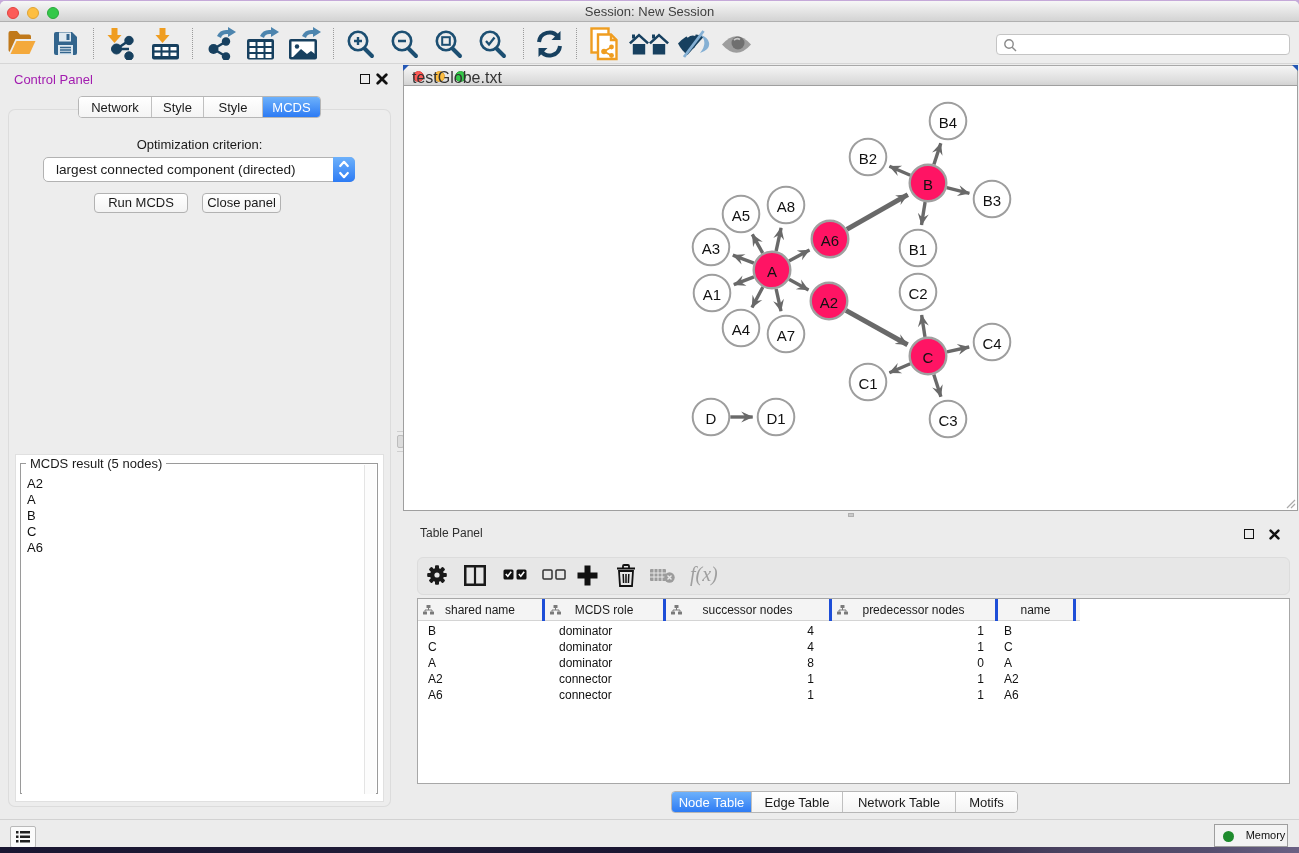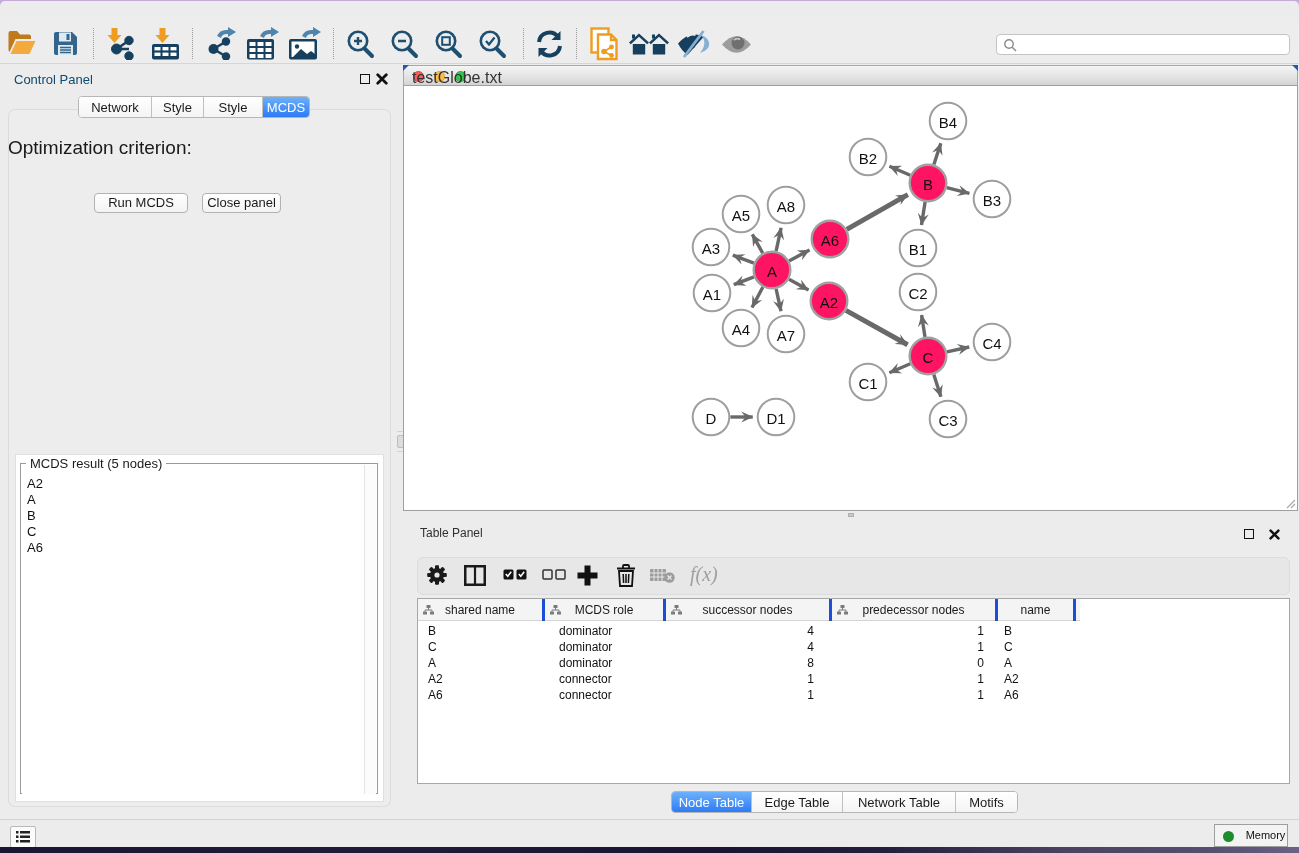--- a/index.html
+++ b/index.html
@@ -12,29 +12,29 @@
 #titlebar .r{left:7px;background:#fc5b57;border:1px solid #e2423e}
 #titlebar .y{left:27px;background:#fdbe41;border:1px solid #e0a333}
 #titlebar .g{left:47px;background:#34c84a;border:1px solid #2aa83b}
 #titlebar .t{position:absolute;top:3px;left:0;width:100%;text-align:center;font-size:13px;color:#404040}
 
 #toolbar{position:absolute;left:0;top:22px;width:1299px;height:41px;background:#ededed;border-bottom:1px solid #d6d6d6}
 .tsep{position:absolute;top:5px;height:31px;width:0;border-left:1px dotted #9a9a9a}
 #search{position:absolute;left:996px;top:11px;width:294px;height:21px;background:#fff;border:1px solid #c4c4c4;border-radius:4px}
 #search svg{position:absolute;left:6px;top:3px}
 
-#cp-title{position:absolute;left:14px;top:71px;font-size:13px;color:#0c4a6e}
+#cp-title{position:absolute;left:14px;top:71px;font-size:13px;color:#a21caf}
 .wbtn{position:absolute;font-size:12px;color:#111}
 #cp-inner{position:absolute;left:8px;top:108px;width:383px;height:698px;background:#ededed;border-radius:7px;box-shadow:inset 0 0 0 1px #dcdcdc}
 #cp-tabhead{position:absolute;left:8px;top:108px;width:383px;height:17px;background:#e3e3e3;border-radius:7px 7px 0 0}
 #tabs{position:absolute;left:78px;top:95px;height:22px;display:flex;border:1px solid #b6b6b6;border-radius:4px;overflow:hidden;background:#fff}
 #tabs .tab{height:100%;display:flex;align-items:center;justify-content:center;font-size:13px;color:#1a1a1a;border-right:1px solid #c0c0c0;background:linear-gradient(#fff,#f4f4f4)}
 #tabs .tab:last-child{border-right:none}
 #tabs .sel{background:linear-gradient(#6db1fb,#2d7bf4);color:#fff}
-#optlab{position:absolute;left:8px;top:136px;width:383px;font-size:19px;color:#1a1a1a}
+#optlab{position:absolute;left:8px;top:136px;width:383px;text-align:center;font-size:13px;color:#1a1a1a}
 #dropdown{position:absolute;left:43px;top:156px;width:312px;height:25px;background:#fff;border:1px solid #b2b2b2;border-radius:5px;font-size:13.6px;color:#1a1a1a;line-height:23px;padding-left:12px}
 #dropdown .spin{position:absolute;right:-1px;top:-1px;width:22px;height:25px;border-radius:0 5px 5px 0;background:linear-gradient(#6db1fb,#2d7bf4)}
 .btn{position:absolute;height:20px;background:linear-gradient(#fff,#f3f3f3);border:1px solid #b2b2b2;border-radius:4px;font-size:13px;color:#1a1a1a;text-align:center;line-height:18px}
 #mcds-box{position:absolute;left:16px;top:454px;width:367px;height:346px;background:#fff;box-shadow:0 0 0 1px #e0e0e0}
 #mcds-fs{position:absolute;left:4px;top:8px;width:358px;height:331px;border:1px solid #9a9a9a;border-radius:0}
 #mcds-leg{position:absolute;left:5px;top:-8px;background:#fff;padding:0 4px;font-size:13px;color:#1a1a1a;z-index:3;line-height:15px}
 #mcds-list{position:absolute;left:1px;top:1px;width:344px;height:329px;background:#fff;font-size:13px;color:#111;padding:11px 0 0 5px;line-height:16px}
 #mcds-sb{position:absolute;right:1px;top:1px;width:12px;height:329px;background:#fcfcfc;border-left:1px solid #e4e4e4}
 
 #netwin{position:absolute;left:403px;top:64px;width:895px;height:446px}
@@ -69,20 +69,26 @@
 #graph{position:absolute;left:1px;top:0}
 #graph line{stroke:#696969}
 #graph .pn{fill:#ff1464;stroke:#a0a0a0;stroke-width:2.4}
 #graph .wn{fill:#fff;stroke:#9e9e9e;stroke-width:2}
 #graph .nl{fill:#111;font-size:15px;text-anchor:middle;dominant-baseline:central;font-family:"Liberation Sans",sans-serif}
 </style></head>
 <body>
 <div id="deskt"></div>
 <div id="deskb"></div>
 <div id="app">
+<div id="titlebar">
+      <div class="tl r"></div>
+      <div class="tl y"></div>
+      <div class="tl g"></div>
+      <div class="t">Session: New Session</div>
+    </div>
 <div id="toolbar">
 <svg style="position:absolute;left:7px;top:7px" width="30" height="27" viewBox="0 0 30 27">
         <path d="M1.5 3 Q1.5 1 3.5 1 H10 L13 4.5 H22 Q24 4.5 24 6.5 V9 H8.5 L2.5 22 Q1.5 21 1.5 20 Z" fill="#c0791b"></path>
         <path d="M9.5 11 H28.5 L22.5 24 H3.5 Z" fill="#f4a93c"></path>
       </svg>
 <svg style="position:absolute;left:52px;top:7px" width="27" height="27" viewBox="0 0 27 27">
         <path d="M2 4 Q2 2 4 2 H20 L25 7 V23 Q25 25 23 25 H4 Q2 25 2 23 Z" fill="#33658d"></path>
         <rect x="7" y="2.5" width="12" height="9" fill="#dfe9f0"></rect>
         <rect x="14.5" y="4" width="3" height="6" fill="#33658d"></rect>
         <path d="M6 15 H21 V25 H6 Z" fill="#dfe9f0"></path>
@@ -216,23 +222,27 @@
 <div class="wbtn" style="left:360px;top:73px;width:10px;height:10px;border:1.5px solid #111"></div>
 <svg class="wbtn" style="left:376px;top:72px" width="12" height="12" viewBox="0 0 14 14">
       <path d="M2 2 L12 12 M12 2 L2 12" stroke="#111" stroke-width="3.2" stroke-linecap="round"></path>
     </svg>
 <div id="cp-tabhead"></div>
 <div id="cp-inner"></div>
 <div id="tabs">
       <div class="tab" style="width:73px">Network</div>
       <div class="tab" style="width:52px">Style</div>
       <div class="tab" style="width:59px">Style</div>
-      <div class="tab sel" style="width:46px">MCDS</div>
+      <div class="tab sel" style="width:57px">MCDS</div>
     </div>
 <div id="optlab">Optimization criterion:</div>
+<div id="dropdown">largest connected component (directed)<div class="spin"><svg width="22" height="25" viewBox="0 0 22 25">
+          <path d="M7.2 9 L11 4.8 L14.8 9" fill="none" stroke="#fff" stroke-width="2.2" stroke-linecap="round" stroke-linejoin="round"></path>
+          <path d="M7.2 16 L11 20.2 L14.8 16" fill="none" stroke="#fff" stroke-width="2.2" stroke-linecap="round" stroke-linejoin="round"></path>
+        </svg></div></div>
 <div class="btn" style="left:94px;top:192px;width:94px">Run MCDS</div>
 <div class="btn" style="left:202px;top:192px;width:79px">Close panel</div>
 <div id="mcds-box">
       <div id="mcds-fs">
         <div id="mcds-leg">MCDS result (5 nodes)</div>
         <div id="mcds-list">A2<br>A<br>B<br>C<br>A6</div>
         <div id="mcds-sb"></div>
       </div>
     </div>
 <div style="position:absolute;left:397px;top:434px;width:7px;height:13px;background:#dcdcdc;border:1px solid #bdbdbd;border-radius:2px"></div>

